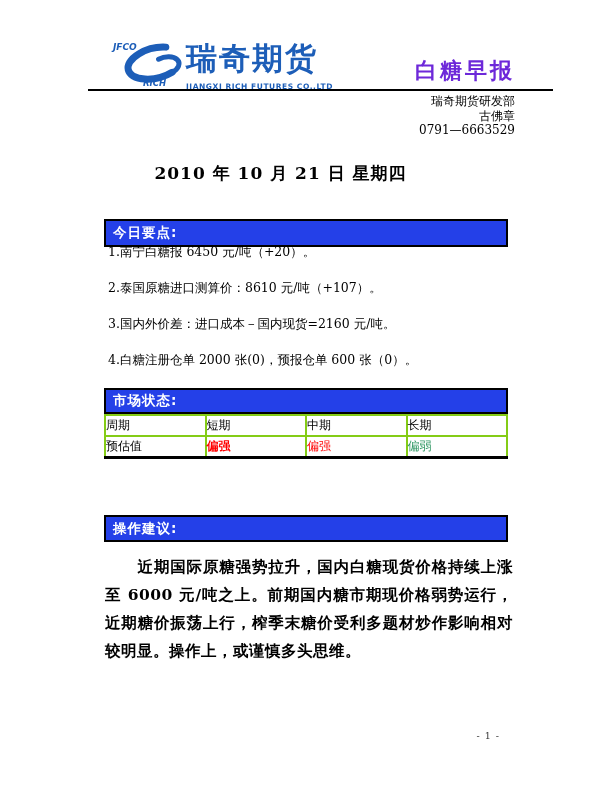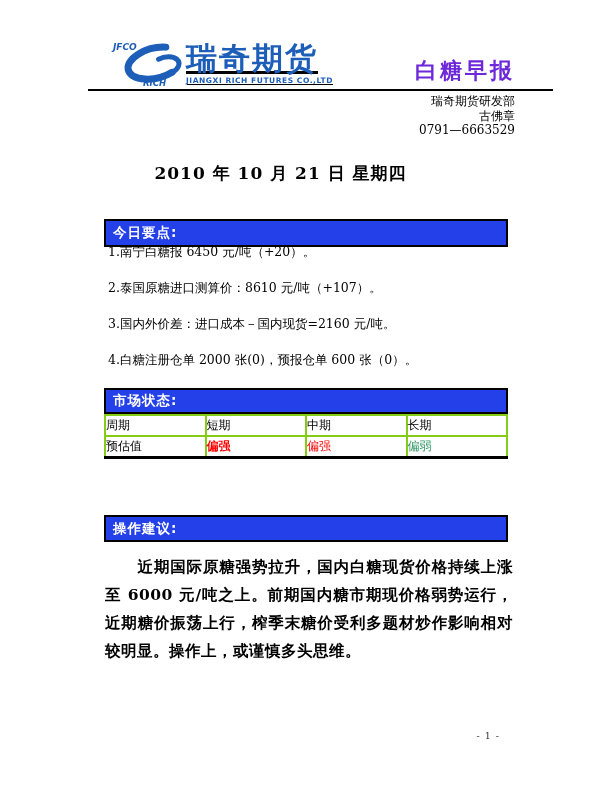--- a/index.html
+++ b/index.html
@@ -7,30 +7,30 @@
   body {
     width:612px; height:792px;
     font-family:"DejaVu Serif","Liberation Serif",serif;
     color:#000;
   }
   .page { position:relative; width:612px; height:792px; background:#fff; overflow:hidden; }
 
   
   .logo-wrap { position:absolute; left:106px; top:39px; display:flex; align-items:flex-start; }
   .logo-mark { width:78px; height:52px; }
-  .logo-text { margin-left:2px; padding-top:3px;text-decoration:underline; }
+  .logo-text { margin-left:2px; padding-top:3px; }
   .logo-cn {
     font-family:"DejaVu Sans","Liberation Sans",sans-serif;
     font-size:31px; font-weight:bold; color:#1d5eb8;
     letter-spacing:2px; line-height:33px; white-space:nowrap;
   }
   .logo-en {
     font-family:"DejaVu Sans","Liberation Sans",sans-serif;
     font-size:7.5px; font-weight:bold; color:#1d5eb8;
-    letter-spacing:0.55px; margin-top:1px; white-space:nowrap;
+    letter-spacing:0.55px; margin-top:7px; white-space:nowrap;
   }
   .report-title {
     position:absolute; right:97px; top:56px;
     font-family:"DejaVu Sans","Liberation Sans",sans-serif;
     font-size:22px; font-weight:bold; color:#6d28d9; letter-spacing:3px;
     white-space:nowrap;
   }
   .header-rule { position:absolute; left:88px; top:89px; width:465px; height:2px; background:#000; }
   .contact {
     position:absolute; right:97px; top:94px; text-align:right;

